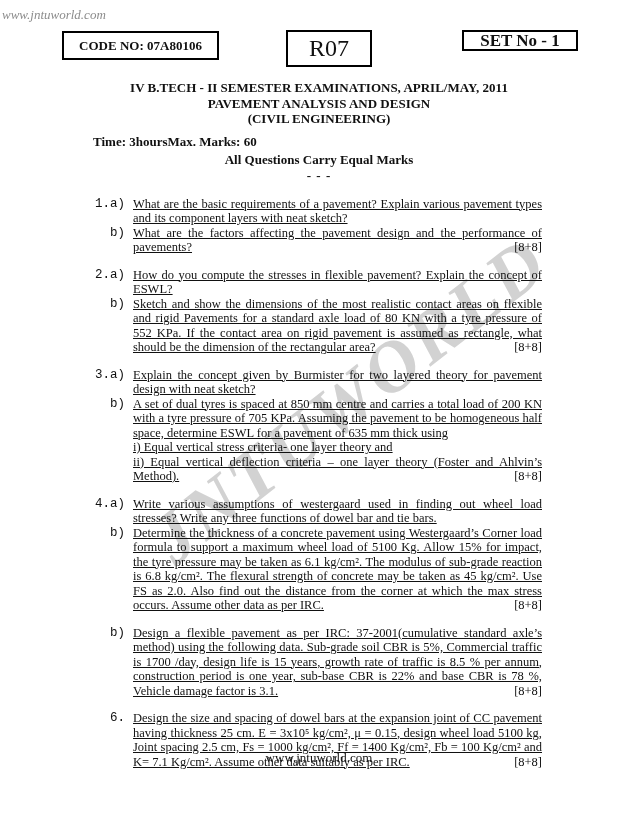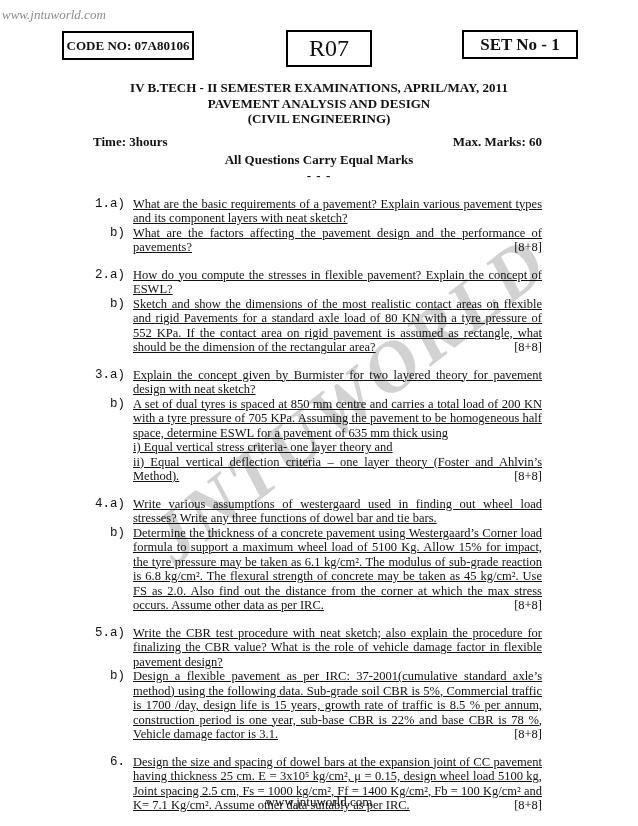--- a/index.html
+++ b/index.html
@@ -50,28 +50,27 @@
   }
   .header { position: relative; height: 72px; }
   .hdr-box {
     position: absolute;
     border: 2px solid #000;
     display: flex;
     align-items: center;
     justify-content: center;
     background: transparent;
   }
-  .code-box { left: 62px;  top: 31px; width: 132px; height: 29px; font-weight: bold; font-size: 13px; }
+  .code-box { left: 62px;  top: 31px; width: 157px; height: 29px; font-weight: bold; font-size: 13px; }
   .reg-box  { left: 286px; top: 30px; width: 86px;  height: 37px; font-size: 24px; text-align: right; }
-  .set-box  { left: 462px; top: 30px; width: 116px; height: 29px; font-weight: bold; font-size: 17px; }
+  .set-box  { left: 462px; top: 30px; width: 116px; height: 21px; font-weight: bold; font-size: 17px; }
   .title-block { text-align: center; margin-top: 8px; }
   .title-block div { font-weight: bold; font-size: 13px; line-height: 15.5px; }
   .meta-row {
     display: flex;
-    justify-content: space-between;
     margin: 7px 96px 0 93px;
     font-weight: bold;
     font-size: 13px;
   }
   .instructions { text-align: center; margin-top: 2px; }
   .instructions div { font-weight: bold; font-size: 13px; line-height: 15.5px; }
   .sep { font-weight: bold; font-size: 13px; margin-top: 1px; letter-spacing: 1px; }
   .questions { margin: 13px 96px 0 93px; }
   .question { margin-bottom: 13px; }
   .q-part { display: flex; align-items: flex-start; }
@@ -202,26 +201,20 @@
           <div class="q-label">b)</div>
           <div class="q-body">
             <span class="q-text">Determine the thickness of a concrete pavement using Westergaard’s Corner load formula to support a maximum wheel load of 5100 Kg. Allow 15% for impact, the tyre  pressure may be taken as 6.1 kg/cm². The modulus of sub-grade reaction is 6.8 kg/cm². The flexural strength of concrete may be taken as 45 kg/cm². Use FS as 2.0. Also find out the distance from the corner at which the max stress occurs. Assume other data as per IRC.</span>
             <span class="q-marks">[8+8]</span>
           </div>
         </div>
       </div>
 
       <div class="question">
         <div class="q-part">
-          <div class="q-label">5.a)</div>
-          <div class="q-body">
-              <span class="q-text">Write the CBR test procedure with neat sketch; also explain the procedure for finalizing the CBR value? What is the role of vehicle damage factor in flexible pavement design?</span>
-            </div>
-        </div>
-        <div class="q-part">
           <div class="q-label">b)</div>
           <div class="q-body">
             <span class="q-text">Design a flexible pavement as per IRC: 37-2001(cumulative standard axle’s method) using the following data. Sub-grade soil CBR is 5%, Commercial traffic is 1700 /day, design life is 15 years, growth rate of traffic is 8.5 % per annum, construction period is one  year, sub-base CBR is 22% and base CBR is 78 %, Vehicle damage factor is 3.1.</span>
             <span class="q-marks">[8+8]</span>
           </div>
         </div>
       </div>
 
       <div class="question">
         <div class="q-part">

